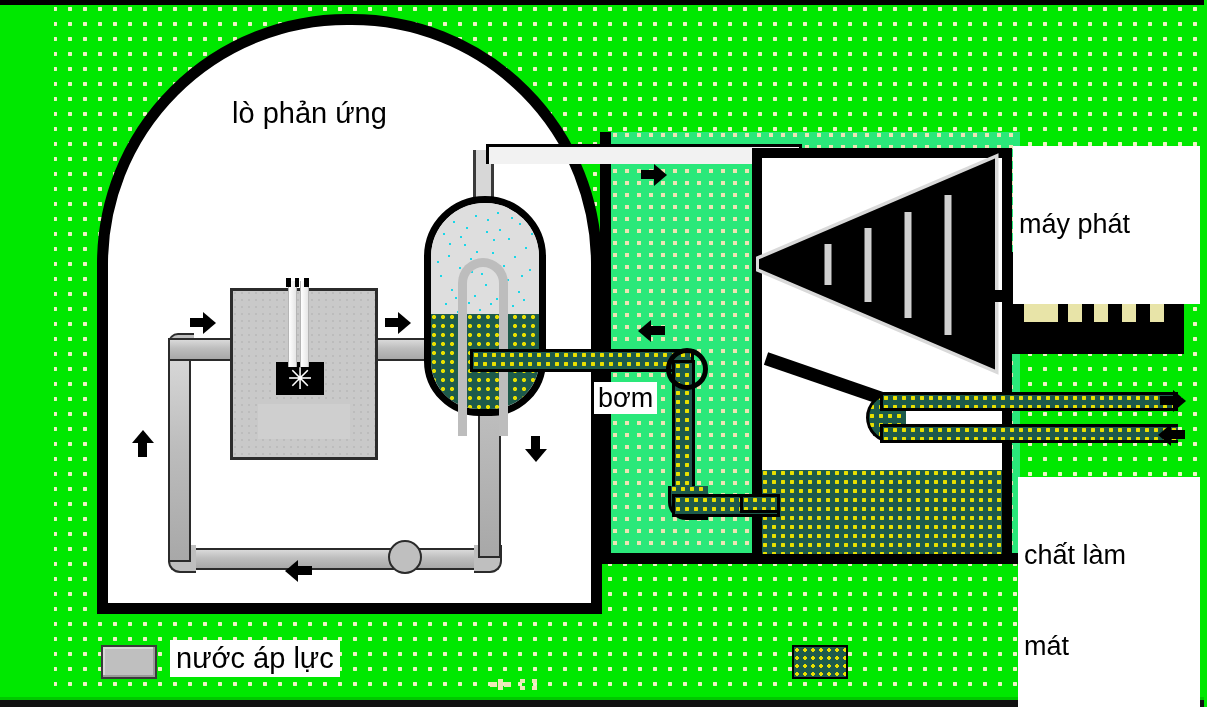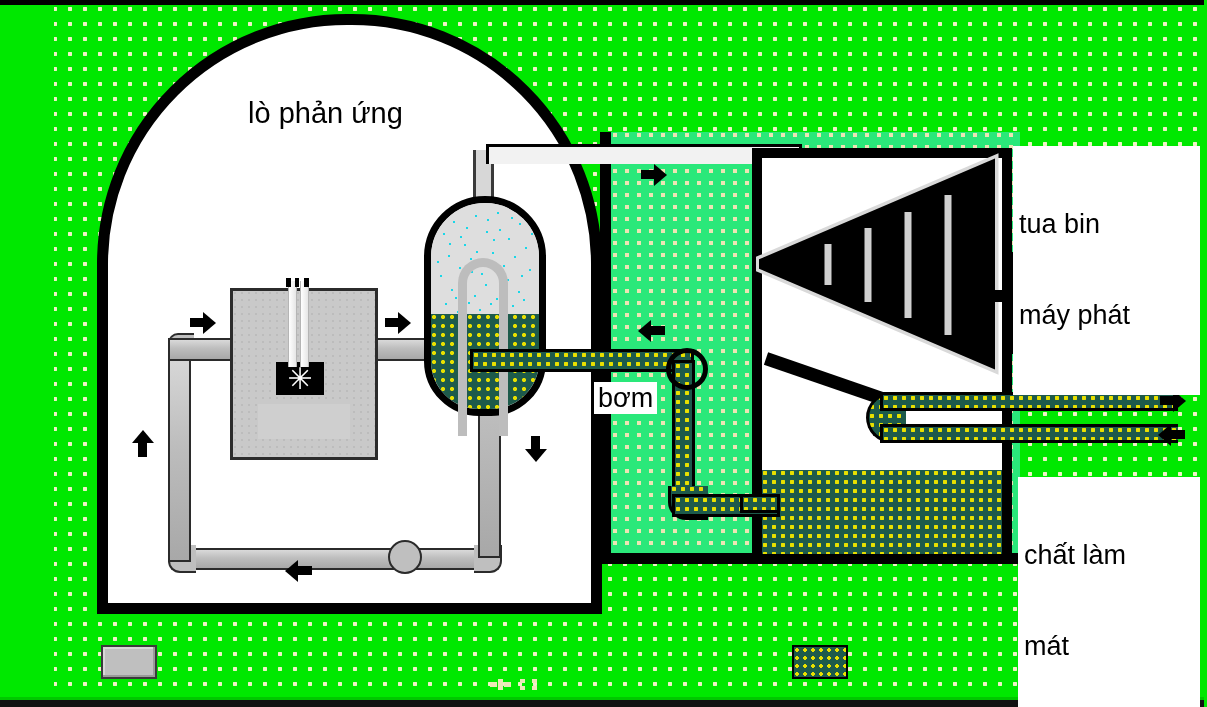--- a/index.html
+++ b/index.html
@@ -51,21 +51,21 @@
   .lbl{
     position:absolute;
     background:#fff;
     color:#000;
     font-family:"Liberation Sans", sans-serif;
     font-weight:400;
     line-height:1.12;
     white-space:pre;
     letter-spacing:0px;
   }
-  #lbl-reactor{left:248px;top:97px;font-size:29px;background:transparent;}
+  #lbl-reactor{left:232px;top:97px;font-size:29px;background:transparent;}
   #lbl-fuel{left:152px;top:246px;font-size:29px;background:transparent;}
   #lbl-pump{left:594px;top:382px;font-size:27px;padding:1px 4px;}
   #lbl-turbine{left:1013px;top:146px;font-size:27px;padding:3px 6px 4px 6px;width:175px;}
   #lbl-cool{left:1018px;top:477px;font-size:27px;padding:3px 6px 4px 6px;width:170px;}
 
   
   .legend-sw{position:absolute;border:2px solid #3a3a3a;}
   #legend-sw-1{left:101px;top:645px;width:52px;height:30px;background:#bfbfbf;
     box-shadow:inset -2px -2px 0 #9a9a9a, inset 2px 2px 0 #d8d8d8;}
   #legend-sw-2{left:792px;top:645px;width:52px;height:30px;
@@ -421,25 +421,25 @@
     </div>
   <div class="a-left" style="left:1158px;top:424px;">
       <i class="stem"></i>
       <i class="head"></i>
     </div>
 
   <div class="lbl" id="lbl-reactor">lò phản ứng</div>
   <div class="lbl" id="lbl-pump">bơm</div>
 
   <div class="lbl" id="lbl-turbine">
-    <div>tua bin</div>
     <div>máy phát</div>
   </div>
 
   <div class="lbl" id="lbl-cool">
     <div>chất làm</div>
     <div>mát</div>
   </div>
 
   <div class="legend-sw" id="legend-sw-1"></div>
+  <div class="lbl" id="legend-lbl-1">nước áp lực</div>
   <div class="legend-sw" id="legend-sw-2"></div>
 
 </div>
 
 </body></html>

